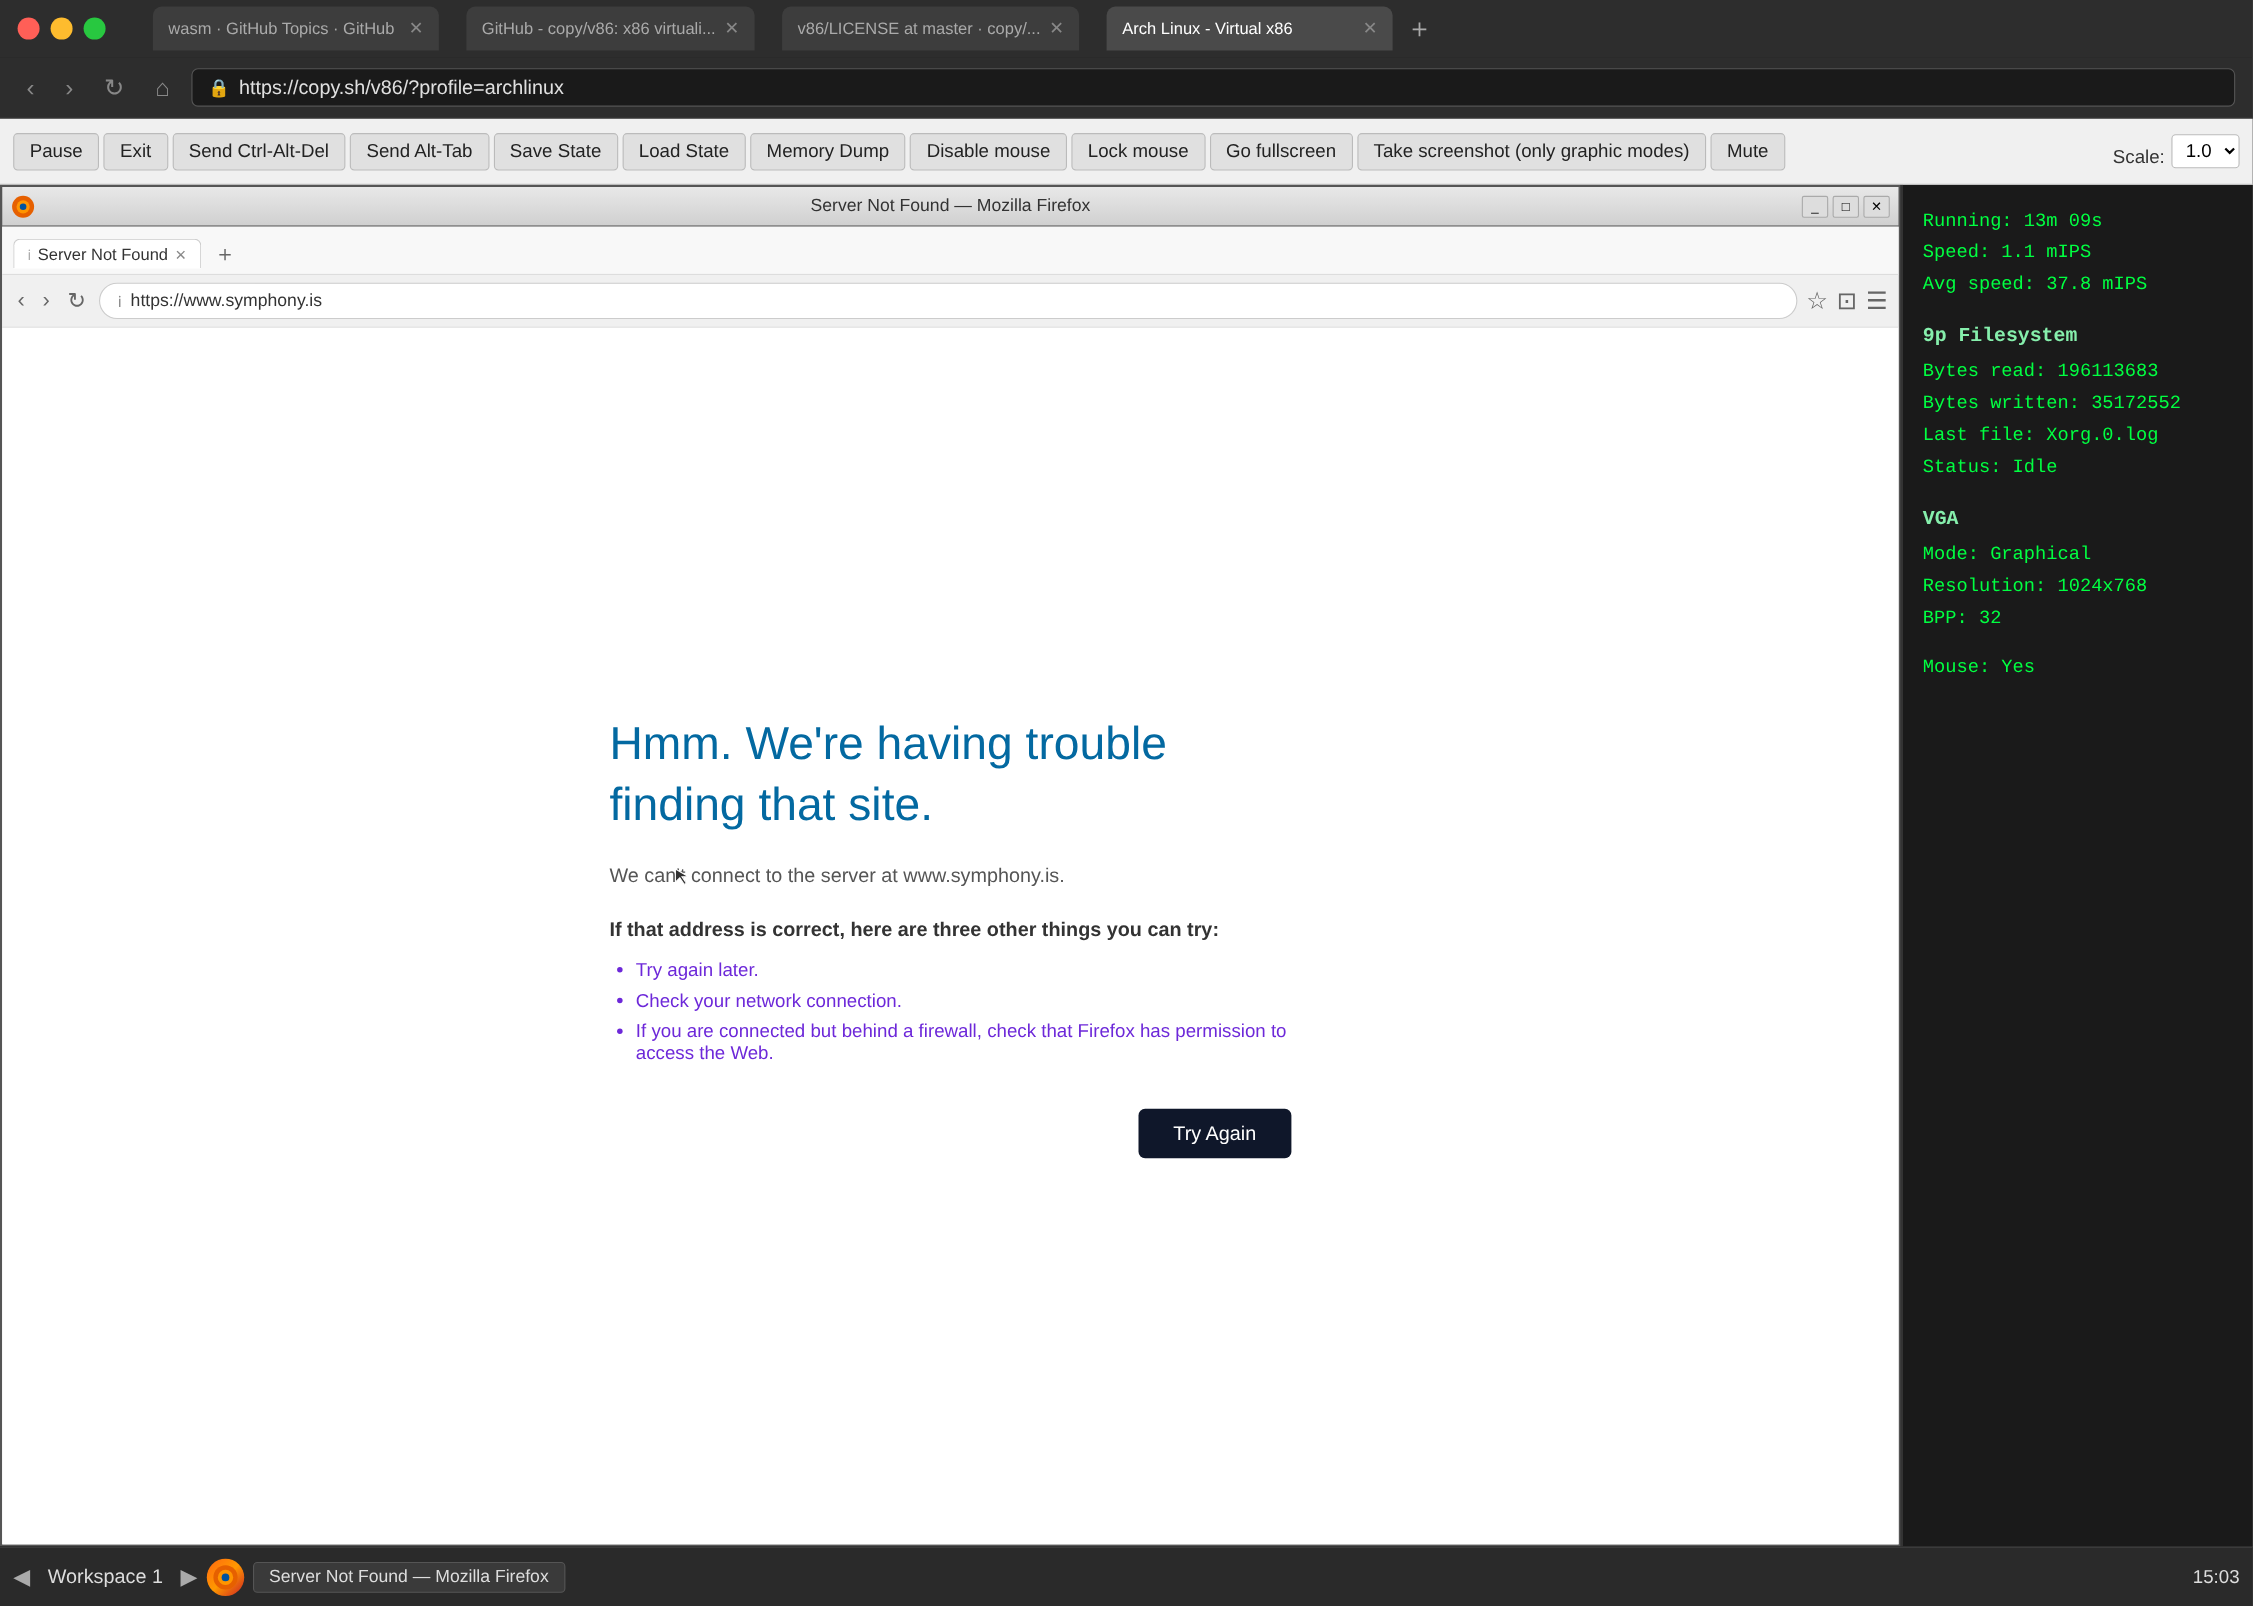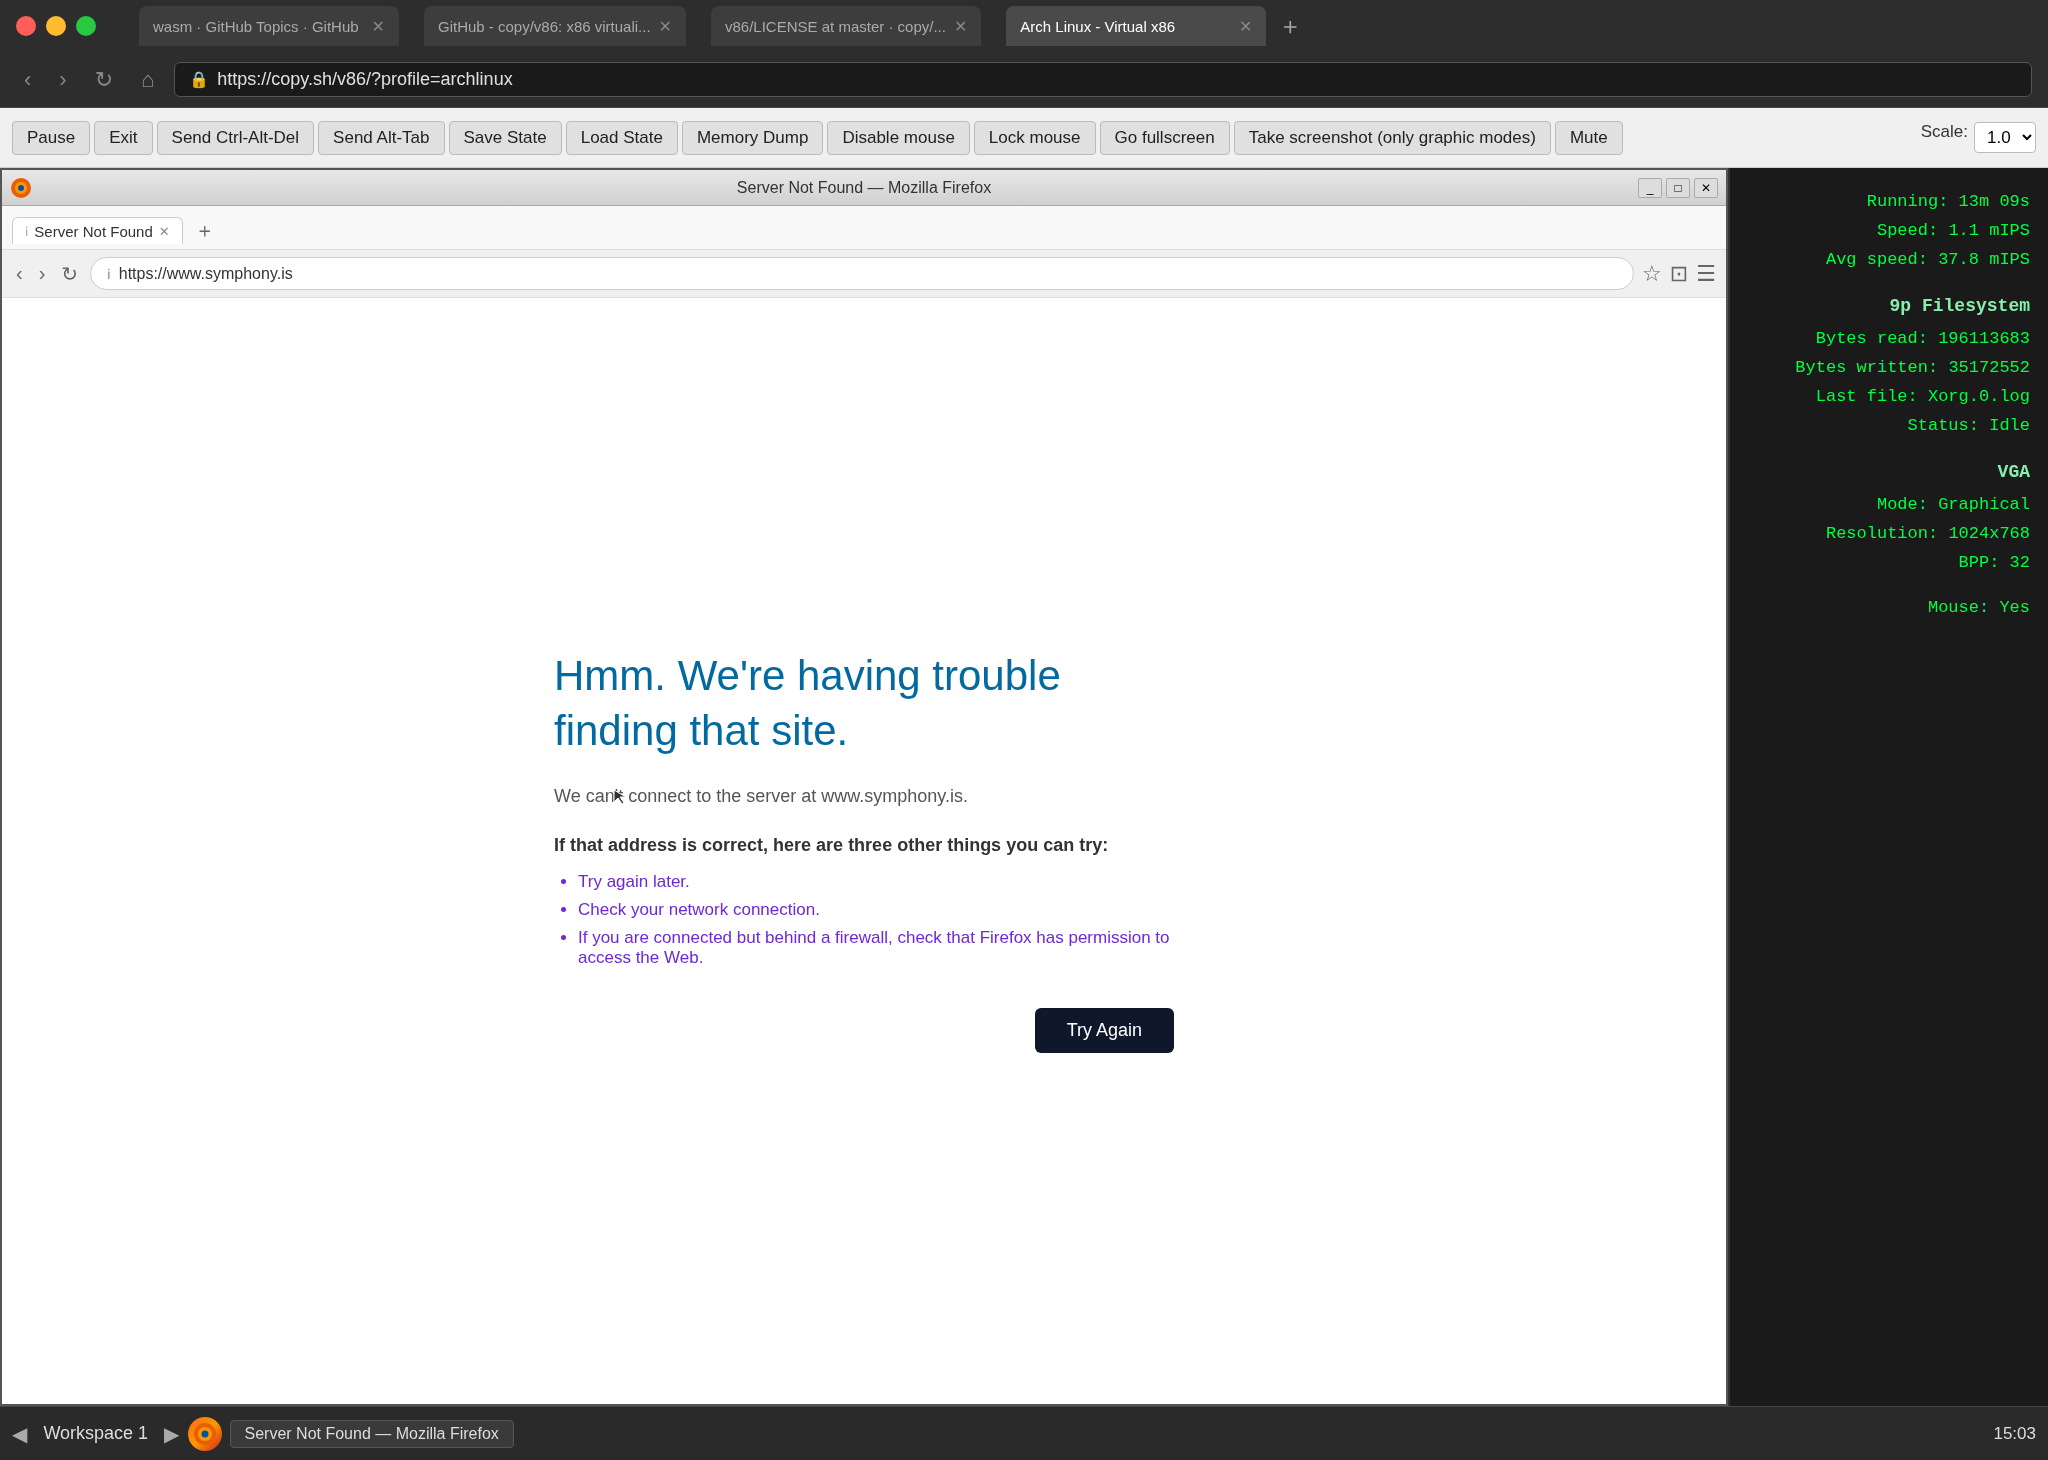--- a/index.html
+++ b/index.html
@@ -127,21 +127,21 @@
       border: 1px solid #bbb;
       border-radius: 4px;
       padding: 6px 14px;
       font-size: 17px;
       cursor: pointer;
       color: #222;
       white-space: nowrap;
     }
     .scale-group {
       display: flex;
-      align-items: flex-start;
+      align-items: flex-end;
       gap: 6px;
       margin-left: auto;
       font-size: 17px;
       color: #333;
     }
     .scale-select {
       border: 1px solid #bbb;
       border-radius: 4px;
       padding: 4px 8px;
       font-size: 17px;
@@ -349,21 +349,20 @@
     .stats-panel {
       width: 320px;
       background: #1a1a1a;
       color: #00ff41;
       font-family: 'Courier New', monospace;
       font-size: 17px;
       padding: 20px 18px;
       flex-shrink: 0;
       line-height: 1.7;
       border-left: 2px solid #333;
-      text-align: right;
     }
     .stats-section-title {
       color: #86efac;
       font-weight: bold;
       font-size: 18px;
       margin-top: 16px;
       margin-bottom: 4px;
     }
 
     

